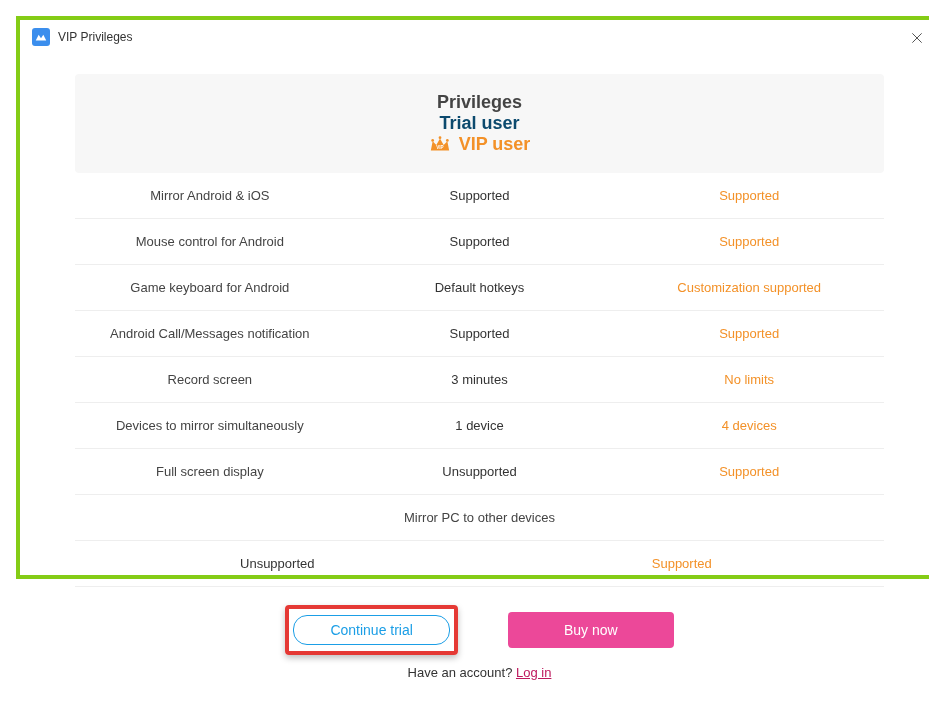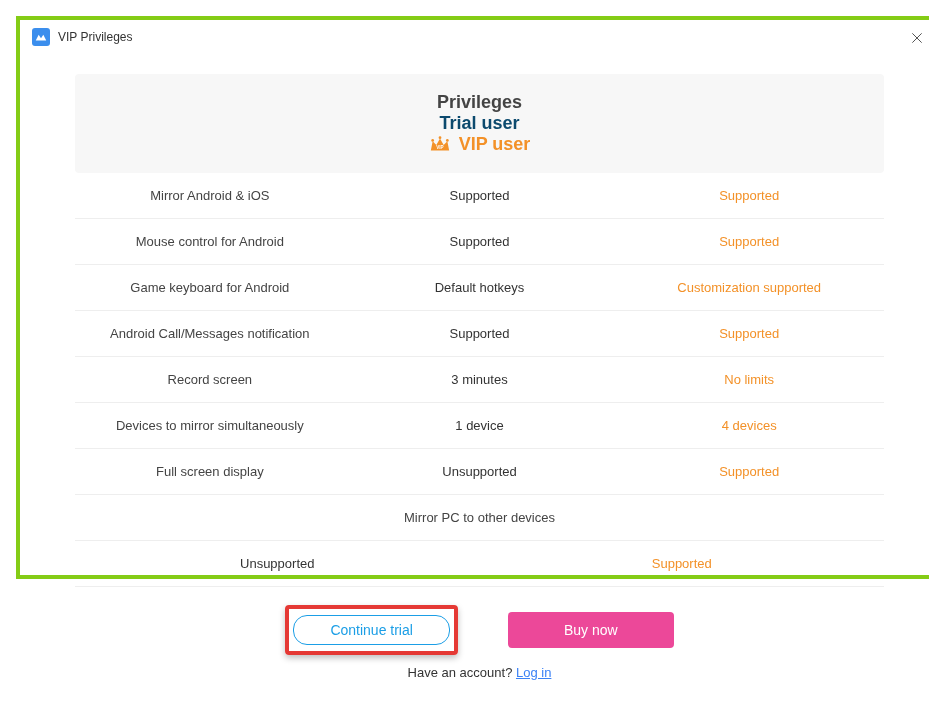--- a/index.html
+++ b/index.html
@@ -118,21 +118,21 @@
   cursor: pointer;
 }
 .login-row {
   margin-top: 10px;
   font-size: 13px;
   color: #333;
 }
 .login-link {
   text-decoration: underline;
   cursor: pointer;
-  color: #3b82f6;
+  color: #be185d;
 }
 </style>
 </head>
 <body>
 
 <div class="window">
   <div class="titlebar">
     <span class="app-icon">
       <svg viewBox="0 0 24 24">
           <path d="M3 18 L8 8 L12 14 L16 8 L21 18 Z" fill="#fff"></path>

